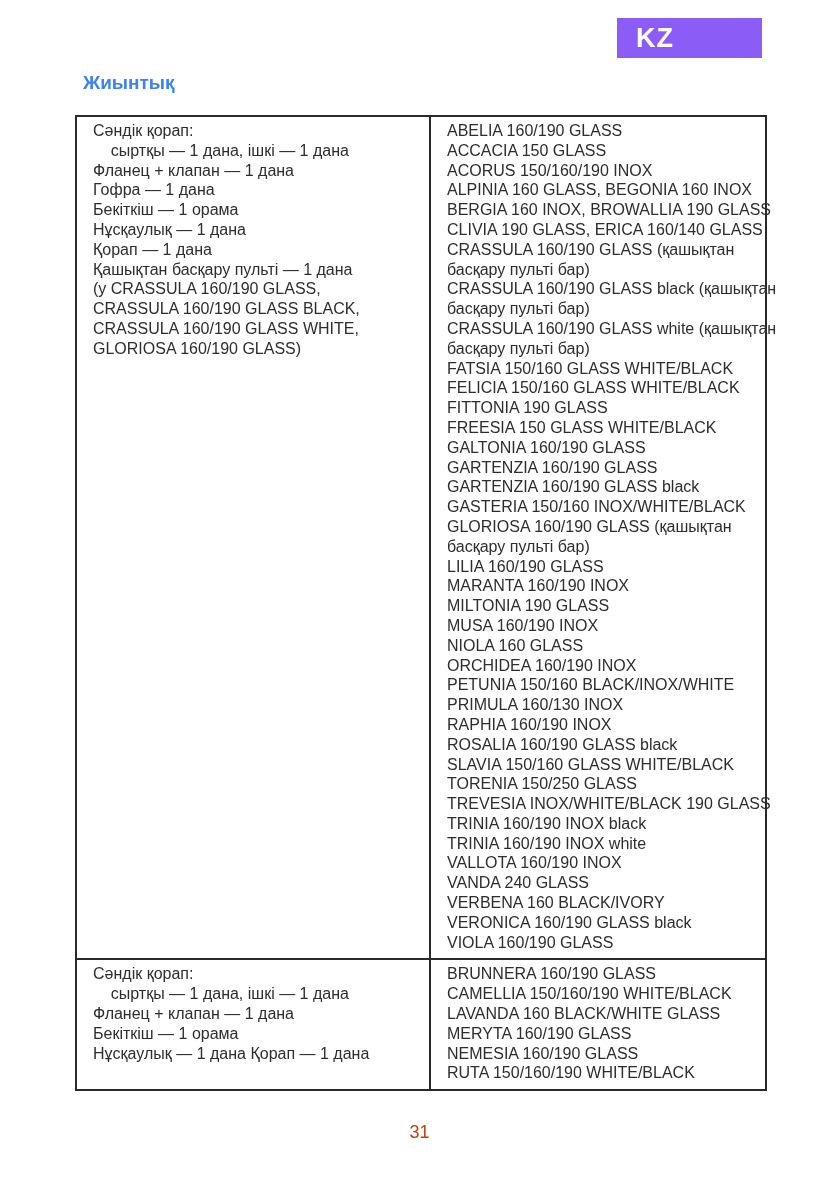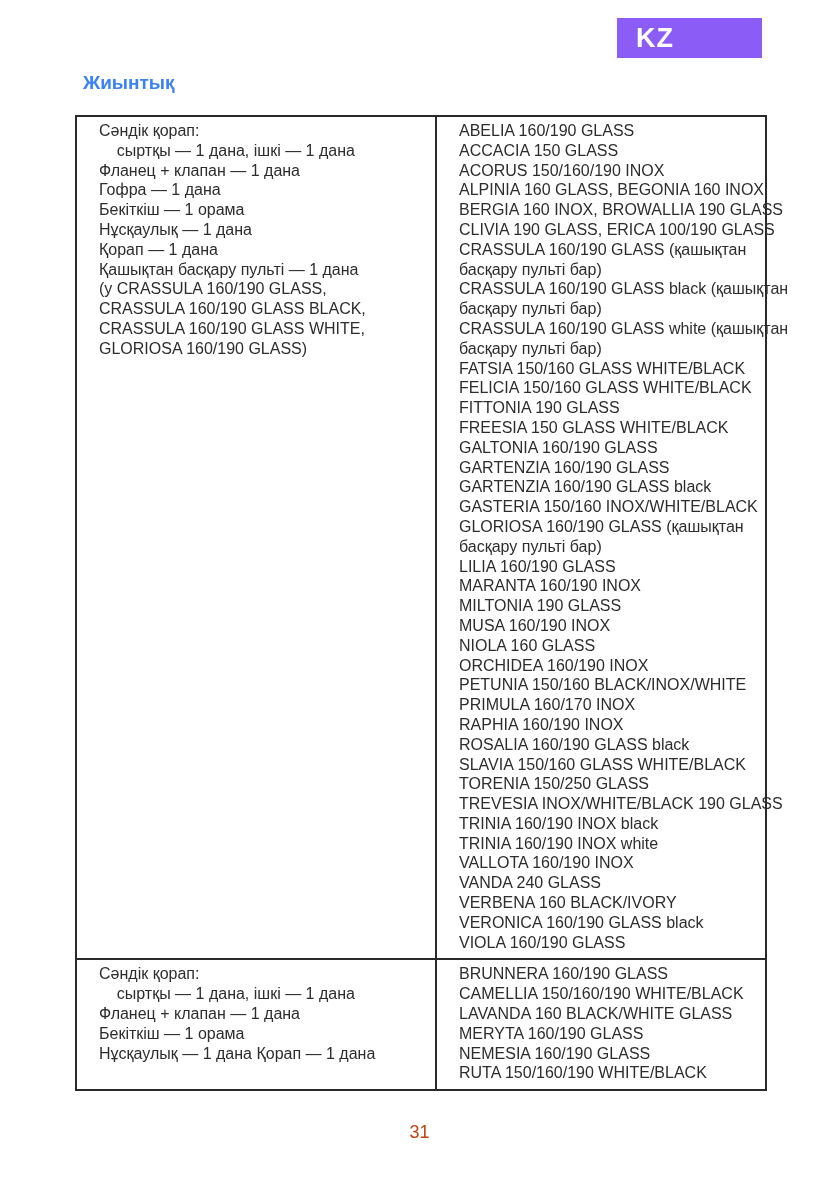--- a/index.html
+++ b/index.html
@@ -49,21 +49,21 @@
     position: absolute;
     left: 75px;
     top: 115px;
     width: 692px;
     border-collapse: collapse;
     table-layout: fixed;
   }
   table.contents td {
     border: 2px solid #2a2a2a;
     vertical-align: top;
-    padding: 4px 6px 6px 22px;
+    padding: 4px 6px 6px 16px;
     font-size: 16px;
     line-height: 19.8px;
     color: #2d2d2d;
   }
   table.contents td:first-child { width: 330px; }
   table.contents .line {
     white-space: pre;
   }
   .pagenum {
     position: absolute;
@@ -102,21 +102,21 @@
             <div class="line">CRASSULA 160/190 GLASS BLACK,</div>
             <div class="line">CRASSULA 160/190 GLASS WHITE,</div>
             <div class="line">GLORIOSA 160/190 GLASS)</div>
           </td>
           <td>
             <div class="line">ABELIA 160/190 GLASS</div>
             <div class="line">ACCACIA 150 GLASS</div>
             <div class="line">ACORUS 150/160/190 INOX</div>
             <div class="line">ALPINIA 160 GLASS, BEGONIA 160 INOX</div>
             <div class="line">BERGIA 160 INOX, BROWALLIA 190 GLASS</div>
-            <div class="line">CLIVIA 190 GLASS, ERICA 100/190 GLASS</div>
+            <div class="line">CLIVIA 190 GLASS, ERICA 160/140 GLASS</div>
             <div class="line">CRASSULA 160/190 GLASS (қашықтан</div>
             <div class="line">басқару пульті бар)</div>
             <div class="line">CRASSULA 160/190 GLASS black (қашықтан</div>
             <div class="line">басқару пульті бар)</div>
             <div class="line">CRASSULA 160/190 GLASS white (қашықтан</div>
             <div class="line">басқару пульті бар)</div>
             <div class="line">FATSIA 150/160 GLASS WHITE/BLACK</div>
             <div class="line">FELICIA 150/160 GLASS WHITE/BLACK</div>
             <div class="line">FITTONIA 190 GLASS</div>
             <div class="line">FREESIA 150 GLASS WHITE/BLACK</div>
@@ -126,21 +126,21 @@
             <div class="line">GASTERIA 150/160 INOX/WHITE/BLACK</div>
             <div class="line">GLORIOSA 160/190 GLASS (қашықтан</div>
             <div class="line">басқару пульті бар)</div>
             <div class="line">LILIA 160/190 GLASS</div>
             <div class="line">MARANTA 160/190 INOX</div>
             <div class="line">MILTONIA 190 GLASS</div>
             <div class="line">MUSA 160/190 INOX</div>
             <div class="line">NIOLA 160 GLASS</div>
             <div class="line">ORCHIDEA 160/190 INOX</div>
             <div class="line">PETUNIA 150/160 BLACK/INOX/WHITE</div>
-            <div class="line">PRIMULA 160/170 INOX</div>
+            <div class="line">PRIMULA 160/130 INOX</div>
             <div class="line">RAPHIA 160/190 INOX</div>
             <div class="line">ROSALIA 160/190 GLASS black</div>
             <div class="line">SLAVIA 150/160 GLASS WHITE/BLACK</div>
             <div class="line">TORENIA 150/250 GLASS</div>
             <div class="line">TREVESIA INOX/WHITE/BLACK 190 GLASS</div>
             <div class="line">TRINIA 160/190 INOX black</div>
             <div class="line">TRINIA 160/190 INOX white</div>
             <div class="line">VALLOTA 160/190 INOX</div>
             <div class="line">VANDA 240 GLASS</div>
             <div class="line">VERBENA 160 BLACK/IVORY</div>

